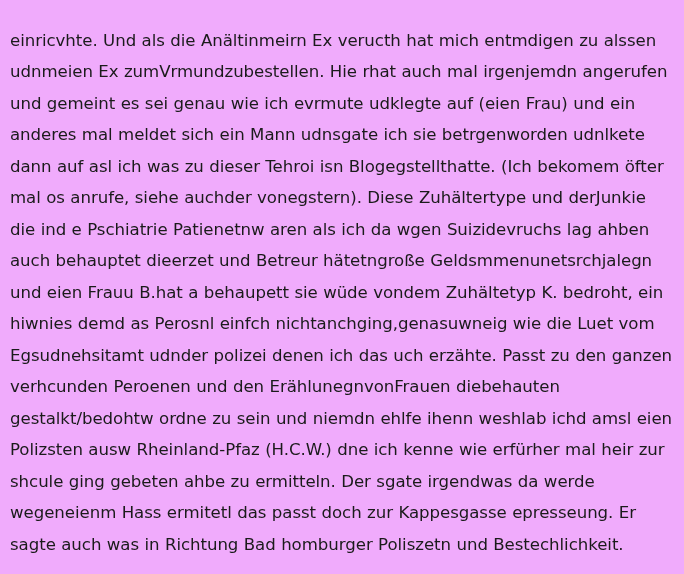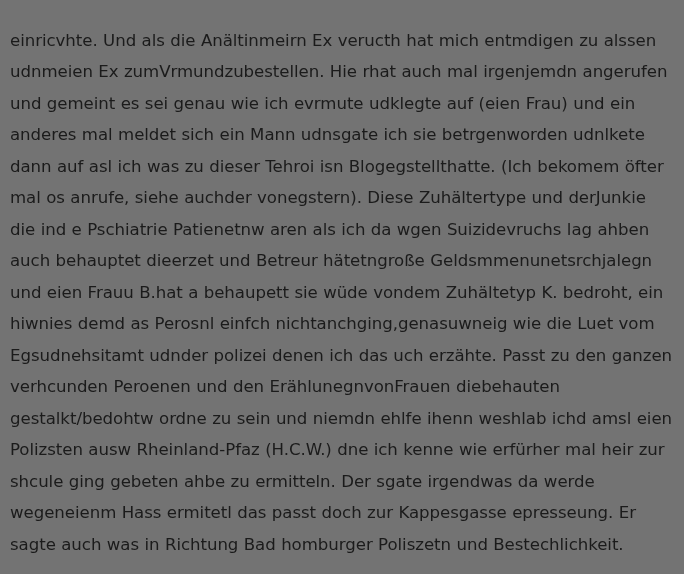--- a/index.html
+++ b/index.html
@@ -11,21 +11,21 @@
     width: 684px;
     height: 574px;
     overflow: hidden;
     font-family: "DejaVu Sans", sans-serif;
   }
   #document-page {
     box-sizing: border-box;
     width: 684px;
     height: 574px;
     padding: 8px 10px 16px 10px;
-    background: #737373;
+    background: #f0abfc;
   }
   #body-text {
     font-family: "DejaVu Sans", sans-serif;
     font-size: 16.6px;
     line-height: 31.5px;
     color: #1b1b1b;
     text-align: left;
     word-spacing: 0.2px;
     letter-spacing: -0.05px;
     hyphens: none;

